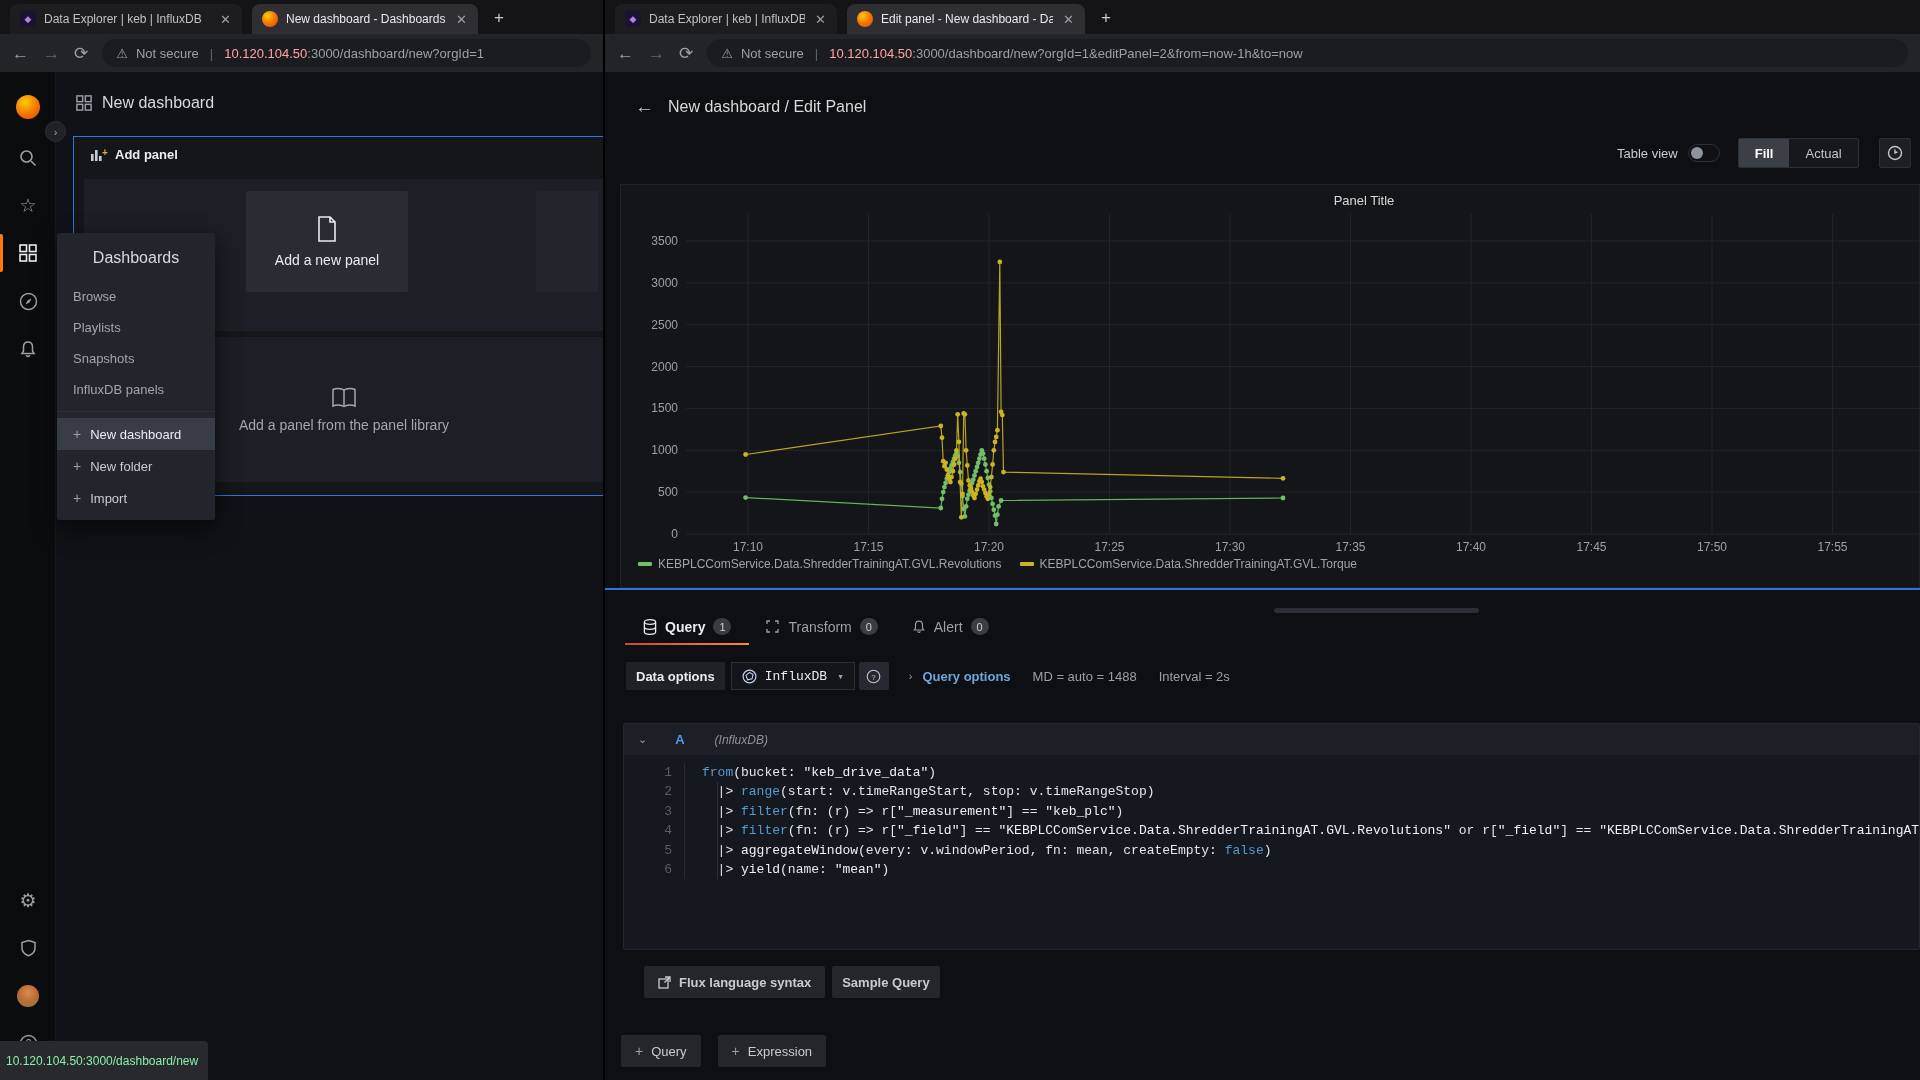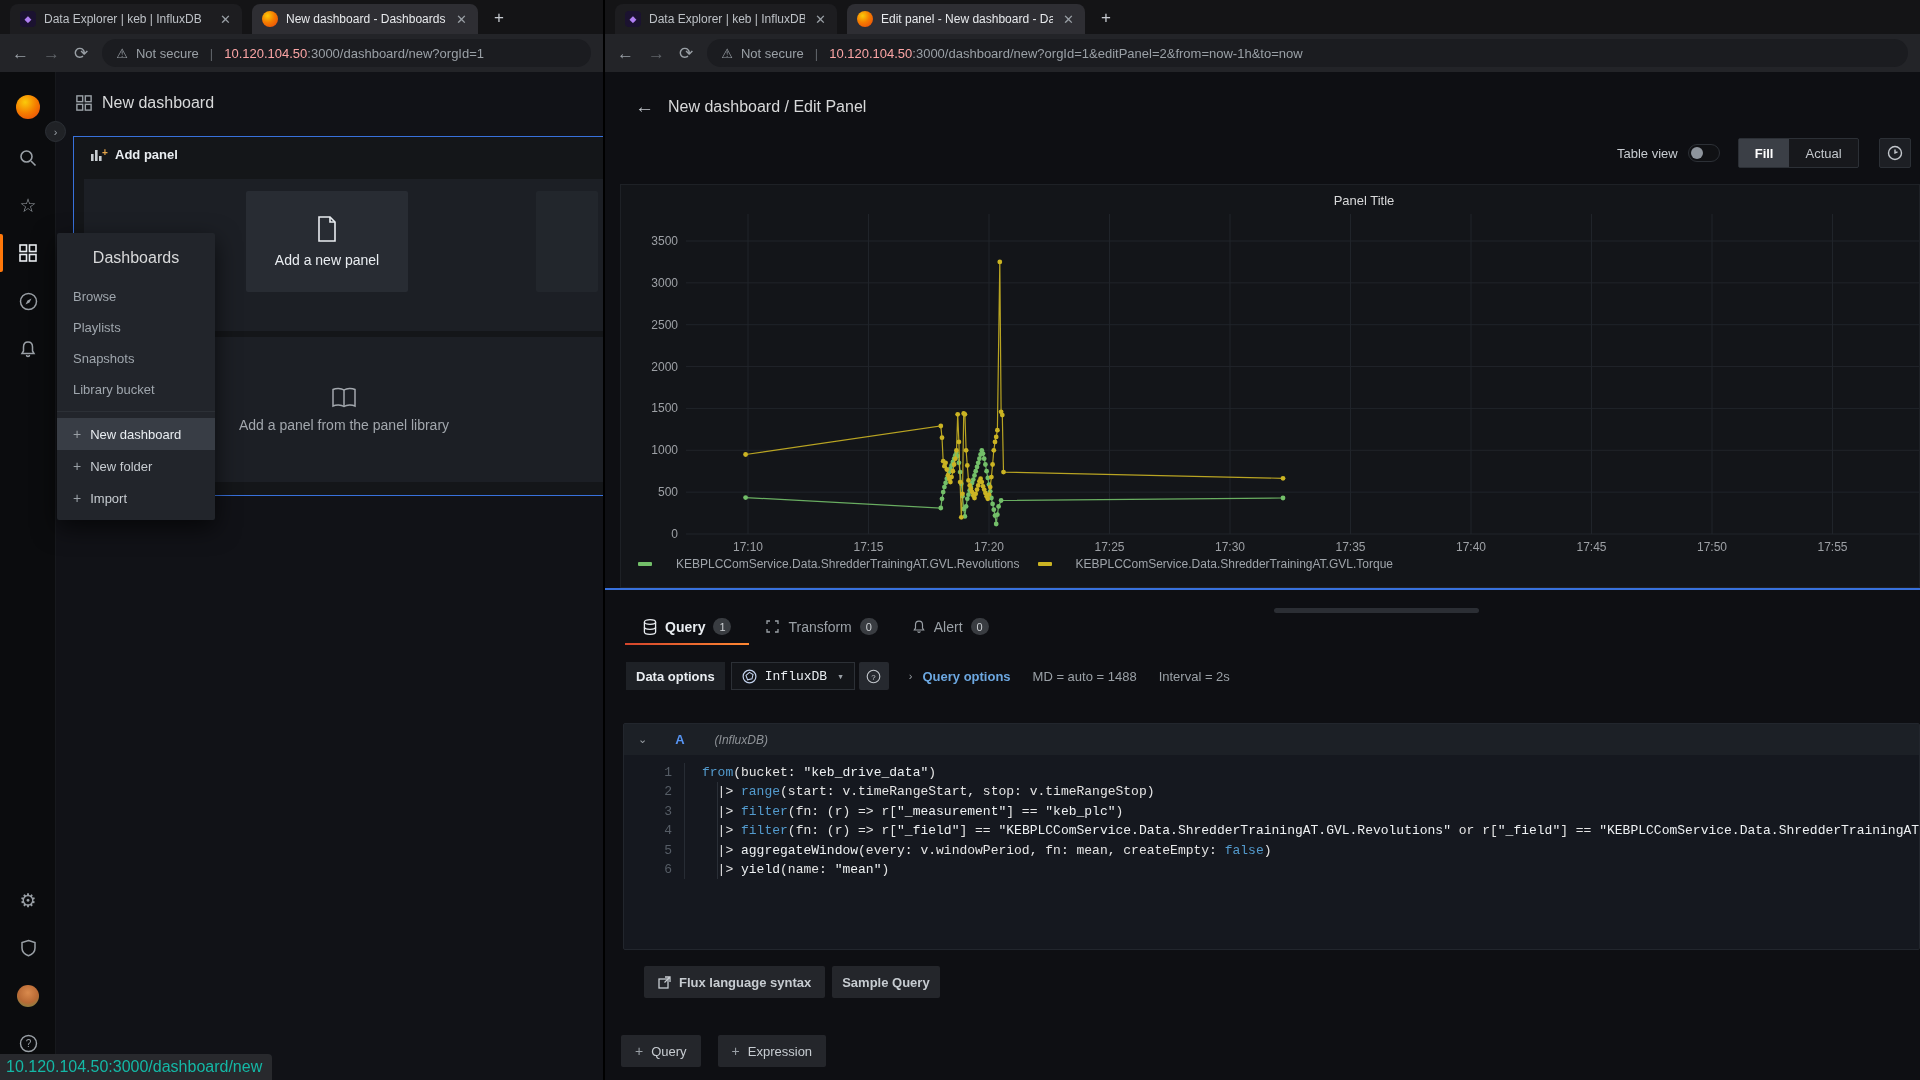--- a/index.html
+++ b/index.html
@@ -43,37 +43,37 @@
   .ap-lib { display:flex; flex-direction:column; align-items:center; gap:8px; color:#a2a7ad; font-size:14px; }
 
   .gmenu { position:absolute; background:#22252b; border-radius:2px; box-shadow:0 8px 24px rgba(0,0,0,.65); z-index:40; padding-bottom:6px; }
   .gmenu-title { color:#d8d9da; font-size:16px; padding:16px 16px 14px 16px;text-align:center; }
   .gmenu-item { color:#9fa6ad; font-size:13px; padding:8px 16px; }
   .gmenu-div { height:1px; background:#2c3036; margin:6px 0; }
   .gmenu-action { display:flex; align-items:center; gap:9px; color:#c7ccd1; font-size:13px; padding:8px 16px; }
   .gmenu-action.hl { background:#383d45; color:#e9edf1; }
   .plus { color:#9aa0a6; font-size:14px; }
 
-  .statusbub { position:absolute; left:0; bottom:0; height:26px; background:#28292d; color:#14b8a6; font-size:16px; display:flex; align-items:center; padding:0 10px 0 6px; border-radius:0 4px 0 0; z-index:50; }
+  .statusbub { position:absolute; left:0; bottom:0; height:39px; background:#28292d; color:#86efac; font-size:12px; display:flex; align-items:center; padding:0 10px 0 6px; border-radius:0 4px 0 0; z-index:50; }
 
   
   .breadcrumb { display:flex; align-items:center; gap:14px; color:#d8d9da; font-size:16px; }
   .backarrow { color:#c3c7cc; font-size:19px; }
   .ctl-label { color:#c7ccd1; font-size:13px; }
   .toggle { width:32px; height:18px; border-radius:9px; background:#101114; border:1px solid #2c3036; position:relative; }
   .toggle .knob { position:absolute; left:2px; top:2px; width:12px; height:12px; border-radius:50%; background:#8e949c; }
   .seg { display:flex; border:1px solid #2c3036; border-radius:2px; background:#17181c; height:30px; align-items:stretch; }
   .seg-btn { padding:0 16px; display:flex; align-items:center; font-size:13px; color:#c3c7cc; }
   .seg-btn.on { background:#3b3f46; color:#fff; font-weight:bold; }
   .iconbtn { width:32px; height:30px; border:1px solid #2c3036; border-radius:2px; background:#1d1f24; display:flex; align-items:center; justify-content:center; color:#c3c7cc; }
 
   .gpanel { position:absolute; background:#131519; border:1px solid #1e2126; }
   .gpanel-title { position:absolute; top:8px; transform:translateX(-50%); color:#d8d9da; font-size:13px; font-weight:500; }
   .legend { position:absolute; display:flex; gap:18px; font-size:12px; color:#9fa4aa; align-items:center; }
-  .leg-item { display:flex; align-items:center; gap:24px; }
+  .leg-item { display:flex; align-items:center; gap:6px; }
   .leg-swatch { width:14px; height:4px; border-radius:1px; }
 
   .bluefocus { position:absolute; height:2px; background:#3871dc; left:0; right:0; }
   .draghandle { position:absolute; height:5px; border-radius:3px; background:#2b2e34; }
 
   .qtabs { position:absolute; display:flex; align-items:center; gap:34px; font-size:14px; }
   .qtab { display:flex; align-items:center; gap:8px; color:#9aa0a6; position:relative; padding-bottom:8px; }
   .qtab.active { color:#e9edf1; font-weight:bold; }
   .qtab .badge { background:#393c41; color:#cdd0d4; font-size:11px; font-weight:normal; border-radius:9px; min-width:18px; height:17px; display:flex; align-items:center; justify-content:center; padding:0 5px; }
   .qtab-underline { position:absolute; height:2px; background:linear-gradient(90deg,#d4452c,#ff8833); }
@@ -225,21 +225,21 @@
           <span>Add a panel from the panel library</span>
         </div>
       </div>
     </div>
 
     <div class="gmenu" style="left:57px; top:161px; width:158px;">
       <div class="gmenu-title">Dashboards</div>
       <div class="gmenu-item">Browse</div>
       <div class="gmenu-item">Playlists</div>
       <div class="gmenu-item">Snapshots</div>
-      <div class="gmenu-item">Library bucket</div>
+      <div class="gmenu-item">InfluxDB panels</div>
       <div class="gmenu-div"></div>
       <div class="gmenu-action hl">
         <span class="plus">+</span>
         <span>New dashboard</span>
       </div>
       <div class="gmenu-action">
         <span class="plus">+</span>
         <span>New folder</span>
       </div>
       <div class="gmenu-action">

